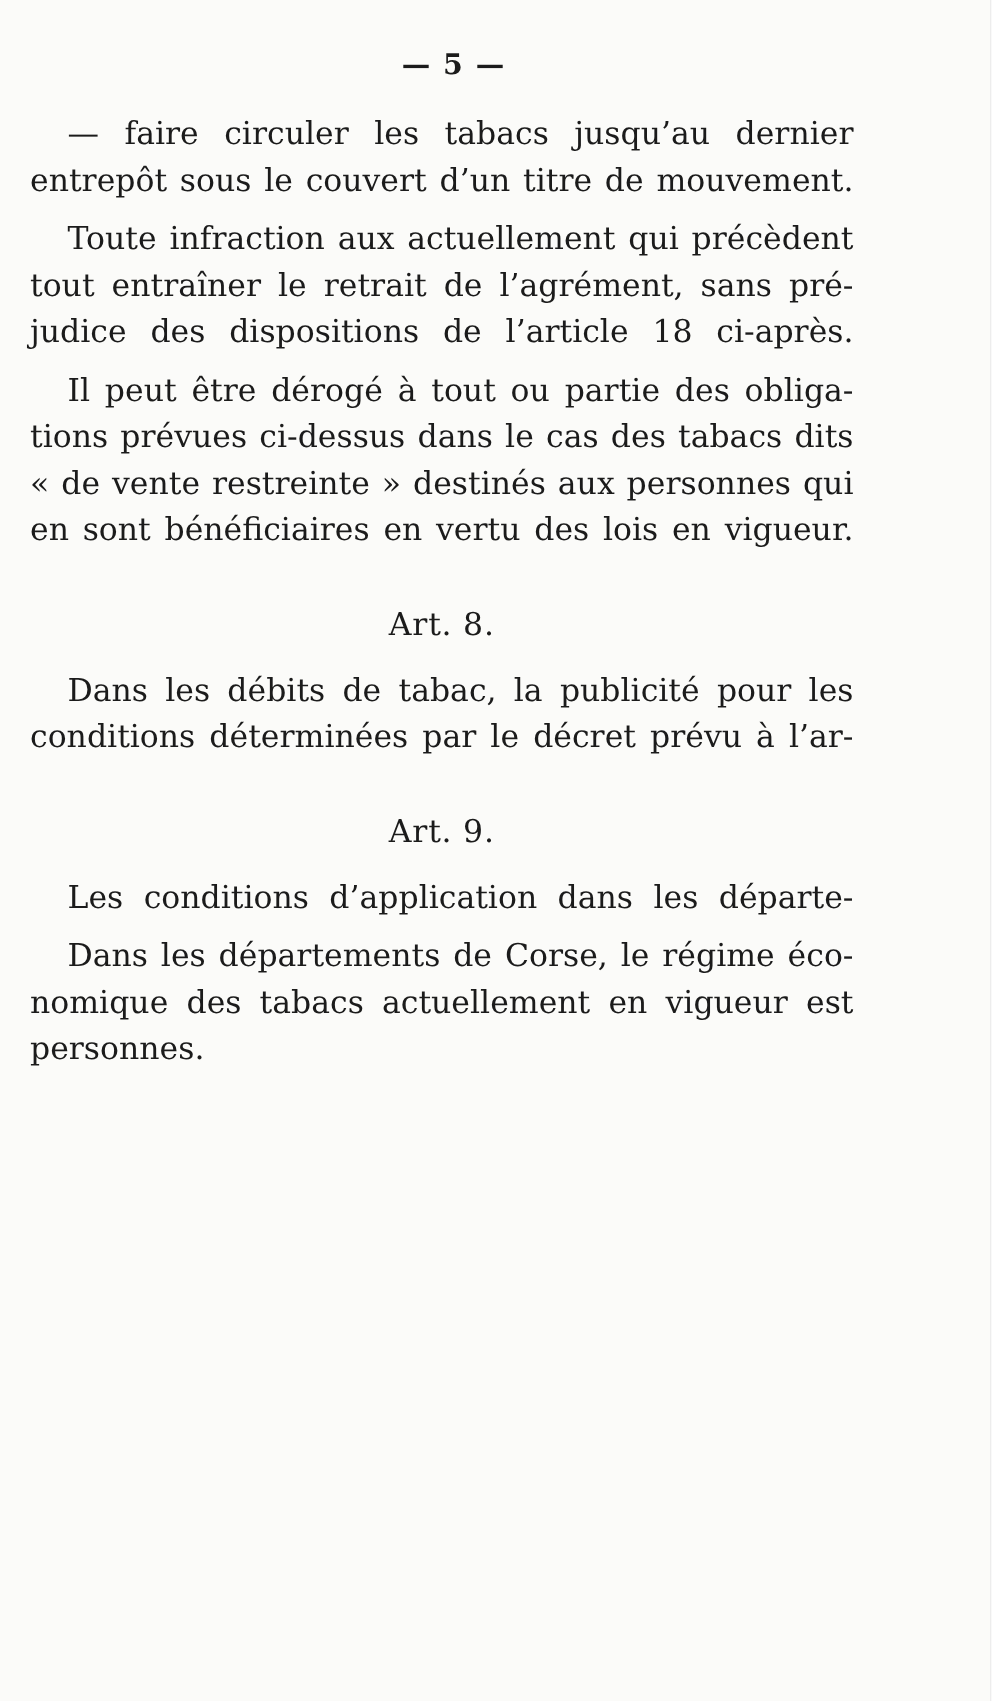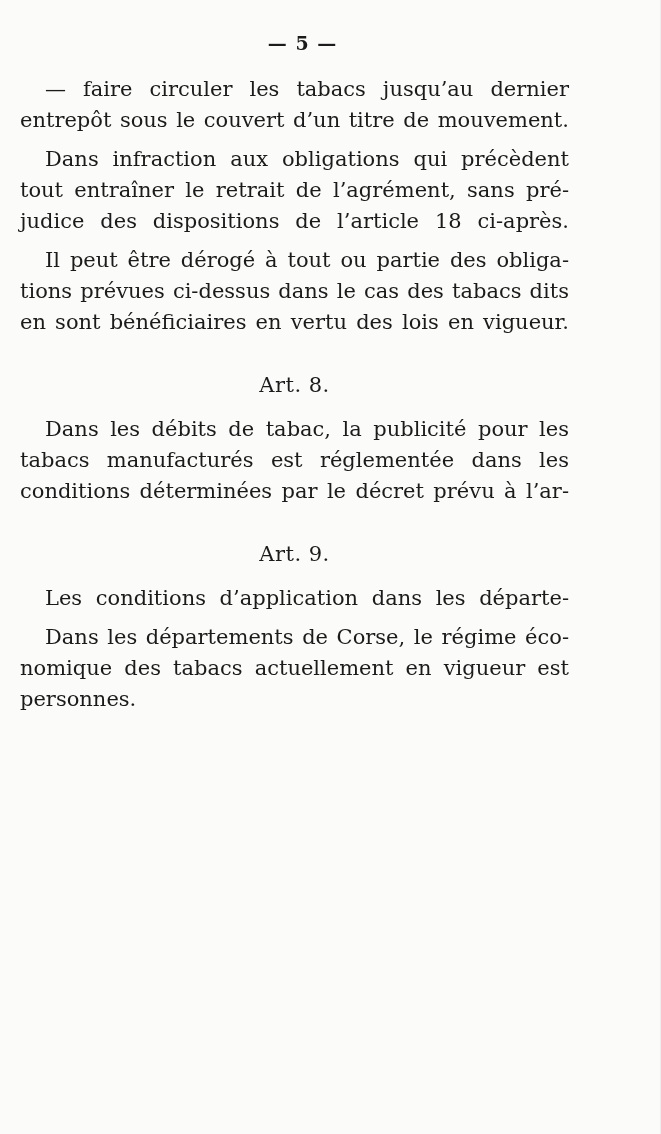--- a/index.html
+++ b/index.html
@@ -51,36 +51,36 @@
   <div class="pagenum">— 5 —</div>
 
   <div class="column">
 
     <div class="para">
       <div class="ln jl first">— faire circuler les tabacs jusqu’au dernier</div>
       <div class="ln jl">entrepôt sous le couvert d’un titre de mouvement.</div>
     </div>
 
     <div class="para">
-      <div class="ln jl first">Dans infraction aux obligations qui précèdent</div>
+      <div class="ln jl first">Toute infraction aux actuellement qui précèdent</div>
       <div class="ln jl">tout entraîner le retrait de l’agrément, sans pré-</div>
       <div class="ln jl">judice des dispositions de l’article 18 ci-après.</div>
     </div>
 
     <div class="para">
       <div class="ln jl first">Il peut être dérogé à tout ou partie des obliga-</div>
       <div class="ln jl">tions prévues ci-dessus dans le cas des tabacs dits</div>
+      <div class="ln jl">« de vente restreinte » destinés aux personnes qui</div>
       <div class="ln jl">en sont bénéficiaires en vertu des lois en vigueur.</div>
     </div>
 
     <div class="heading">Art. 8.</div>
 
     <div class="para">
       <div class="ln jl first">Dans les débits de tabac, la publicité pour les</div>
-      <div class="ln jl">tabacs manufacturés est réglementée dans les</div>
       <div class="ln jl">conditions déterminées par le décret prévu à l’ar-</div>
     </div>
 
     <div class="heading">Art. 9.</div>
 
     <div class="para">
       <div class="ln jl first">Les conditions d’application dans les départe-</div>
     </div>
 
     <div class="para">

